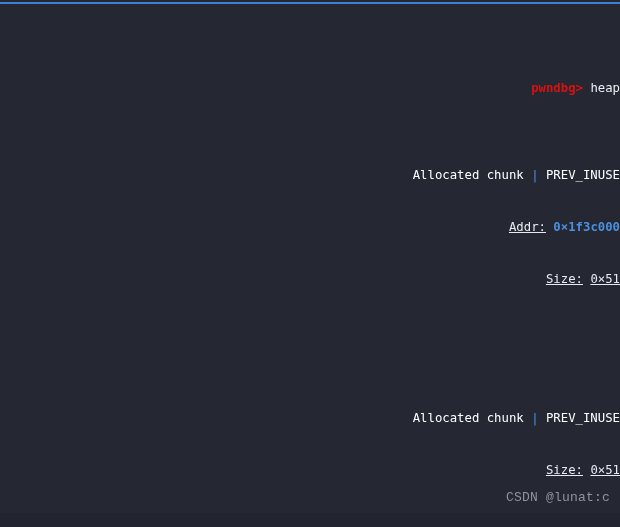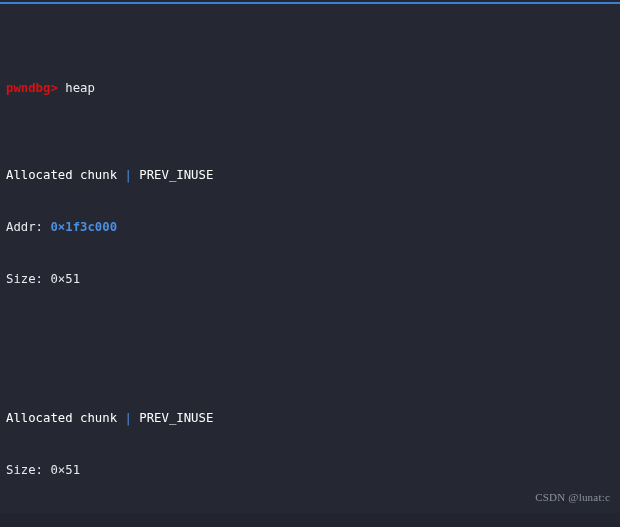--- a/index.html
+++ b/index.html
@@ -11,20 +11,21 @@
     position: relative;
     width: 620px;
     height: 513px;
     background: #252832;
     overflow: hidden;
     font-family: "DejaVu Sans Mono", "Liberation Mono", monospace;
     font-size: 12.3px;
     line-height: 17.4px;
     color: #e6e6e6;
     box-sizing: border-box;
+    text-align: right;
   }
   #topline {
     position: absolute;
     top: 2px;
     left: 0;
     width: 620px;
     height: 2px;
     background: #3d7fd6;
   }
   #screen {
@@ -36,32 +37,32 @@
   }
   .line {
     height: 17.4px;
     white-space: pre;
   }
   .prompt {
     color: #d81111;
     font-weight: bold;
   }
   .cmd      { color: #eceff4; }
-  .white    { color: #e8eaf0; }
+  .white    { color: #e8eaf0; text-decoration: underline; }
   .orange   { color: #ffffff; }
   .blue     { color: #4a8fe0; font-weight: bold; }
   .bluepipe { color: #4a8fe0; }
   .gap      { display: inline-block; }
   #watermark {
     position: absolute;
     right: 10px;
     bottom: 7px;
     color: #8e939f;
-    font-family: Liberation Serif, serif;
-    font-size: 11px;
+    font-family: Liberation Mono, monospace;
+    font-size: 13px;
     letter-spacing: 0.2px;
   }
 </style>
 </head>
 <body>
 
 <div id="terminal">
 
   <div id="topline"></div>
 

